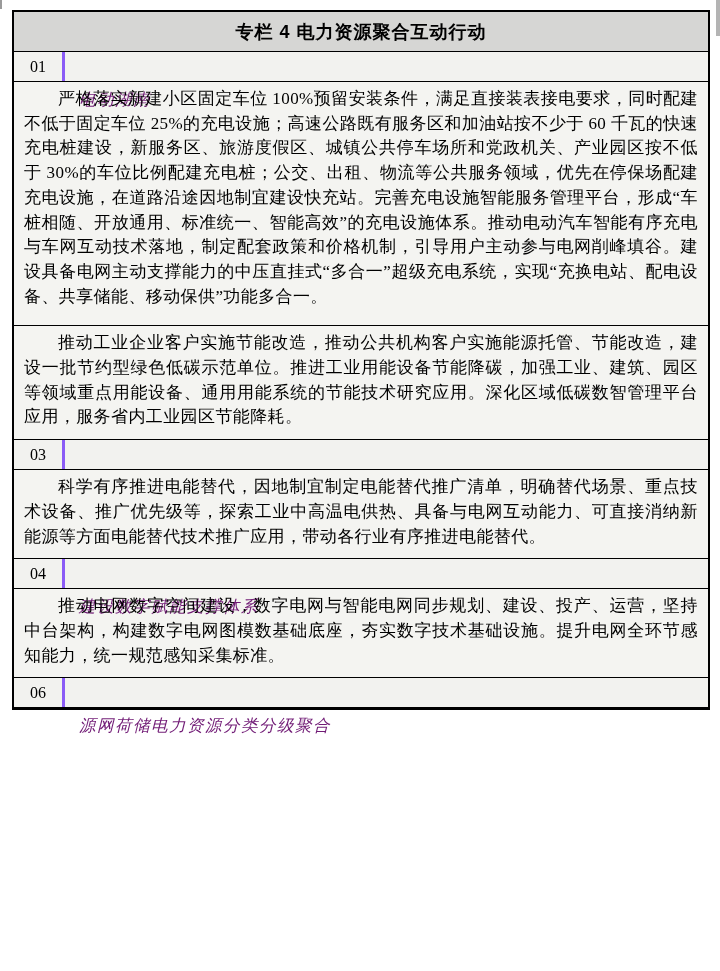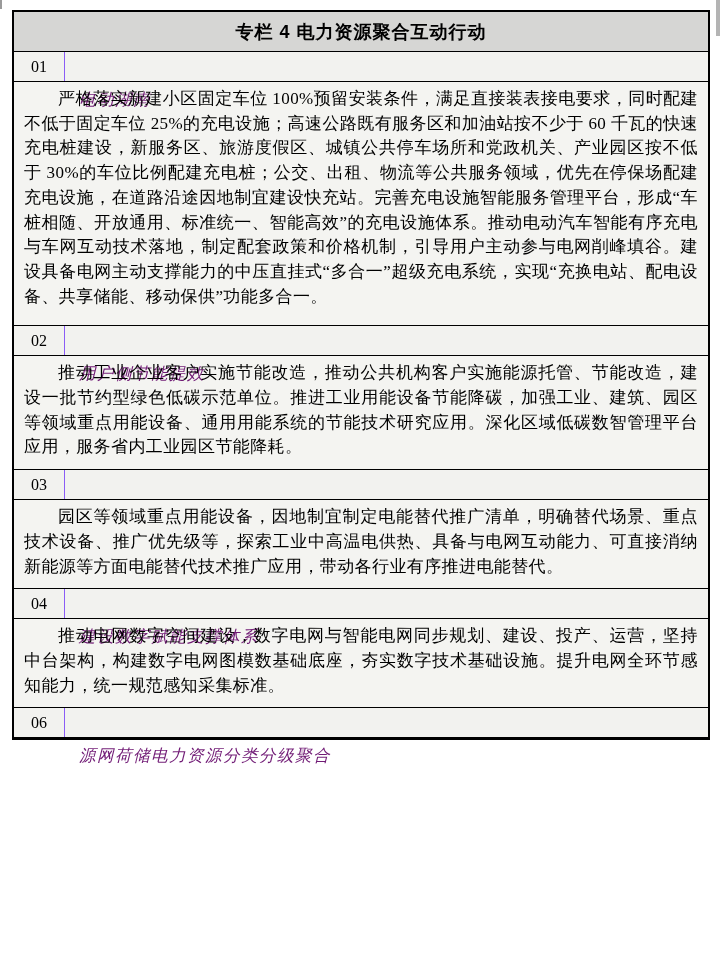--- a/index.html
+++ b/index.html
@@ -45,21 +45,21 @@
   .sec-header {
     height: 30px;
     border-bottom: 1px solid #000;
     display: flex; align-items: stretch;
     background: #f2f2ef;
   }
   .sec-num {
     width: 51px;
     display: flex; align-items: center; justify-content: center;
     font-size: 16px;
-    border-right: 1px solid #8b5cf6;
+    border-right: 3px solid #8b5cf6;
     color: #000;
   }
   .sec-heading {
     display: flex; align-items: center;
     padding-left: 14px;
     font-style: italic;
     font-size: 16.5px;
     letter-spacing: 1.5px;
     color: #701a75;
     margin-top: 48px;
@@ -89,30 +89,26 @@
   <div class="panel">
 
     <div class="title-row">专栏 4 电力资源聚合互动行动</div>
 
     <div class="sec-header">
       <div class="sec-num">01</div>
       <div class="sec-heading">电动湖南</div>
     </div>
     <div class="sec-body b1">严格落实新建小区固定车位 100%预留安装条件，满足直接装表接电要求，同时配建不低于固定车位 25%的充电设施；高速公路既有服务区和加油站按不少于 60 千瓦的快速充电桩建设，新服务区、旅游度假区、城镇公共停车场所和党政机关、产业园区按不低于 30%的车位比例配建充电桩；公交、出租、物流等公共服务领域，优先在停保场配建充电设施，在道路沿途因地制宜建设快充站。完善充电设施智能服务管理平台，形成“车桩相随、开放通用、标准统一、智能高效”的充电设施体系。推动电动汽车智能有序充电与车网互动技术落地，制定配套政策和价格机制，引导用户主动参与电网削峰填谷。建设具备电网主动支撑能力的中压直挂式“多合一”超级充电系统，实现“充换电站、配电设备、共享储能、移动保供”功能多合一。</div>
 
-    <div class="sec-header">
-      <div class="sec-num">02</div>
-      <div class="sec-heading">用户侧节能提效</div>
-    </div>
     <div class="sec-body">推动工业企业客户实施节能改造，推动公共机构客户实施能源托管、节能改造，建设一批节约型绿色低碳示范单位。推进工业用能设备节能降碳，加强工业、建筑、园区等领域重点用能设备、通用用能系统的节能技术研究应用。深化区域低碳数智管理平台应用，服务省内工业园区节能降耗。</div>
 
     <div class="sec-header">
       <div class="sec-num">03</div>
     </div>
-    <div class="sec-body">园区等领域重点用能设备，因地制宜制定电能替代推广清单，明确替代场景、重点技术设备、推广优先级等，探索工业中高温电供热、具备与电网互动能力、可直接消纳新能源等方面电能替代技术推广应用，带动各行业有序推进电能替代。</div>
+    <div class="sec-body">科学有序推进电能替代，因地制宜制定电能替代推广清单，明确替代场景、重点技术设备、推广优先级等，探索工业中高温电供热、具备与电网互动能力、可直接消纳新能源等方面电能替代技术推广应用，带动各行业有序推进电能替代。</div>
 
     <div class="sec-header">
       <div class="sec-num">04</div>
       <div class="sec-heading">建设数字赋能支撑体系</div>
     </div>
     <div class="sec-body">推动电网数字空间建设，数字电网与智能电网同步规划、建设、投产、运营，坚持中台架构，构建数字电网图模数基础底座，夯实数字技术基础设施。提升电网全环节感知能力，统一规范感知采集标准。</div>
 
     <div class="sec-header">
       <div class="sec-num">06</div>
       <div class="sec-heading">源网荷储电力资源分类分级聚合</div>

